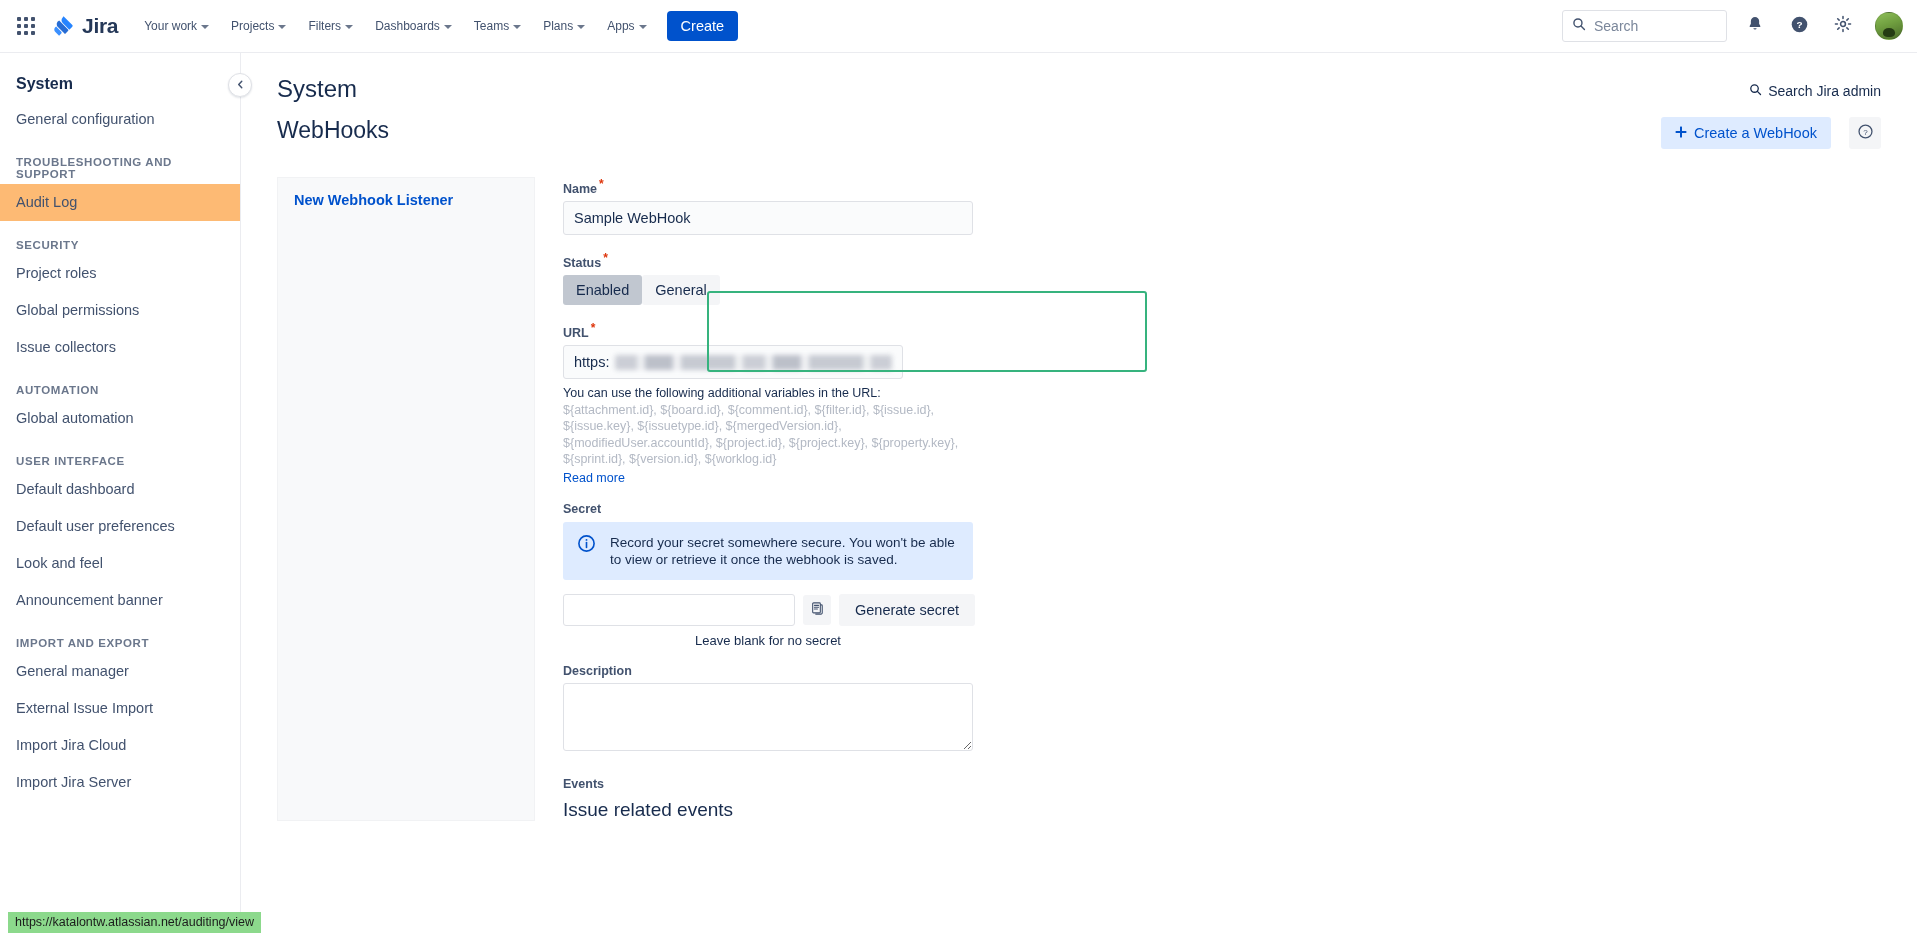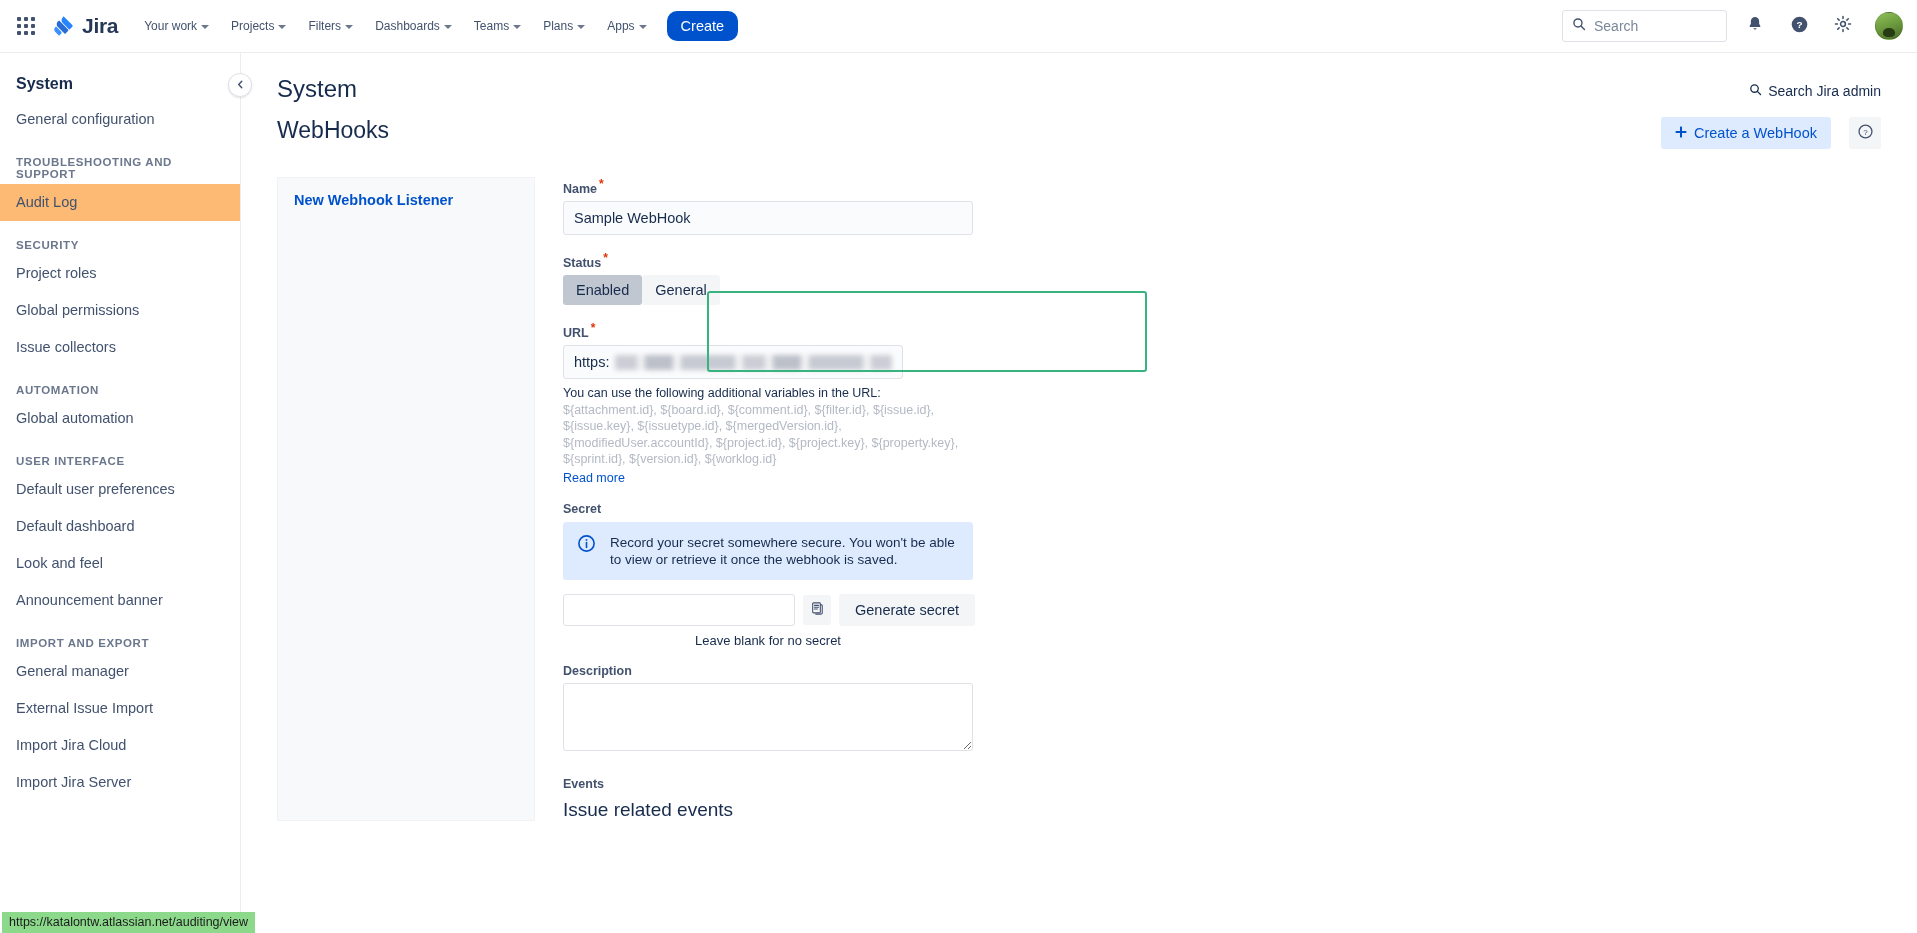--- a/index.html
+++ b/index.html
@@ -36,21 +36,21 @@
   .navitems { display: flex; align-items: center; gap: 2px; }
   .navitem {
     display: flex; align-items: center; gap: 4px;
     padding: 7px 10px; border-radius: 3px;
     font-size: 12px; color: #42526e; cursor: pointer; white-space: nowrap;
   }
   .caret { width: 0; height: 0; border-left: 4px solid transparent; border-right: 4px solid transparent; border-top: 4px solid #6b778c; display: inline-block; margin-top: 2px; }
 
   .create-btn {
     background: #0052cc; color: #fff; border: none;
-    padding: 7px 14px; border-radius: 10px;
+    padding: 7px 14px; border-radius: 4px;
     font-size: 14.5px; font-weight: 500; cursor: pointer;
     font-family: inherit; margin-left: 10px;
   }
 
   .nav-right { margin-left: auto; display: flex; align-items: center; gap: 12px; }
   .searchbox {
     display: flex; align-items: center; gap: 8px;
     width: 165px; height: 32px;
     border: 1px solid #dfe1e6; border-radius: 3px;
     padding: 0 9px; background: #fff;
@@ -212,21 +212,21 @@
     width: 410px; height: 68px; border: 1px solid #dfe1e6; border-radius: 3px;
     background: #fff; outline: none; resize: vertical;
     font-family: inherit; font-size: 14px; padding: 7px 9px; color: #172b4d;
   }
 
   .events-label { font-size: 12.5px; font-weight: 700; color: #42526e; margin-top: 22px; }
   .events-title { font-size: 19px; font-weight: 500; color: #172b4d; margin-top: 8px; }
 
   
   .statusbar {
-    position: absolute; left: 2px; bottom: 0; z-index: 50;
+    position: absolute; left: 8px; bottom: 0; z-index: 50;
     background: #8cd98c; color: #1b1b1b;
     font-size: 12.5px; padding: 3px 7px 4px 7px;
     font-family: "Liberation Sans", sans-serif;
     white-space: nowrap;
   }
 </style>
 </head>
 <body>
 
 <div class="topnav">
@@ -338,22 +338,22 @@
 
     <div class="sb-section">SECURITY</div>
     <a class="sb-link">Project roles</a>
     <a class="sb-link">Global permissions</a>
     <a class="sb-link">Issue collectors</a>
 
     <div class="sb-section">AUTOMATION</div>
     <a class="sb-link">Global automation</a>
 
     <div class="sb-section">USER INTERFACE</div>
+    <a class="sb-link">Default dashboard</a>
     <a class="sb-link">Default user preferences</a>
-    <a class="sb-link">Default dashboard</a>
     <a class="sb-link">Look and feel</a>
     <a class="sb-link">Announcement banner</a>
 
     <div class="sb-section">IMPORT AND EXPORT</div>
     <a class="sb-link">General manager</a>
     <a class="sb-link">External Issue Import</a>
     <a class="sb-link">Import Jira Cloud</a>
     <a class="sb-link">Import Jira Server</a>
   </aside>
 

